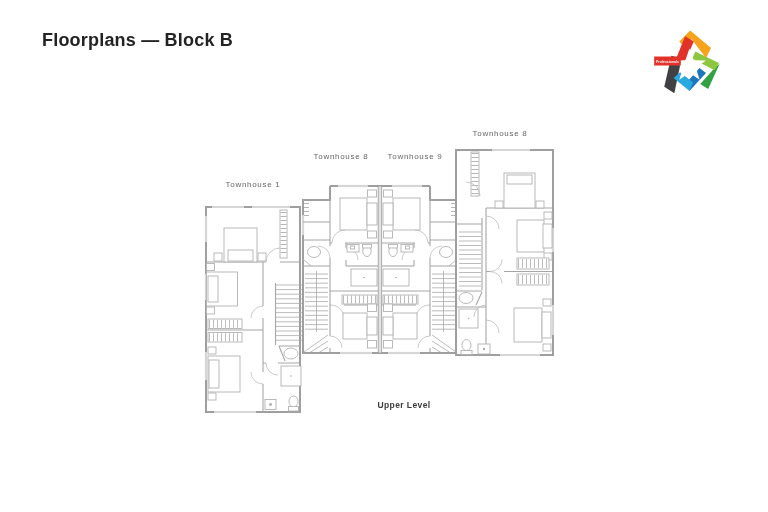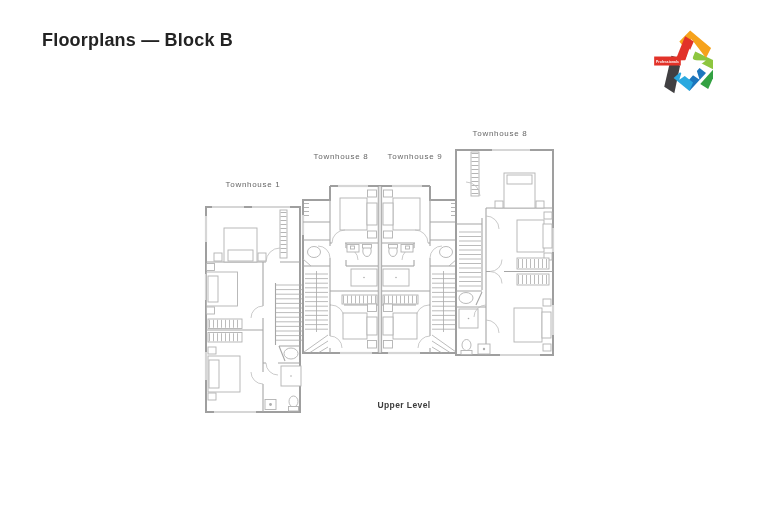--- a/index.html
+++ b/index.html
@@ -1,17 +1,17 @@
 <!DOCTYPE html>
 <html><head>
 <meta charset="utf-8">
 <style>
   html,body{margin:0;padding:0;background:#fff;}
   .page{position:relative;width:713px;height:512px;background:#fff;overflow:hidden;
-        font-family:"Liberation Sans", sans-serif;}
+        font-family:"Liberation Sans", sans-serif;padding-left:12px;}
   .title{position:absolute;left:42px;top:30px;font-size:18px;font-weight:bold;
          color:#232323;letter-spacing:0.2px;}
   .logo-box{position:absolute;left:651px;top:27px;width:74px;height:72px;}
   .plan-svg{position:absolute;left:0;top:0;}
   .unit-label{position:absolute;font-size:8px;color:#666;letter-spacing:0.7px;
               white-space:nowrap;transform:translateX(-50%);}
   .level-label{position:absolute;font-size:8.5px;font-weight:bold;color:#3c3c3c;
                letter-spacing:0.4px;white-space:nowrap;transform:translateX(-50%);}
   
   .ext{fill:none;stroke:#9f9f9f;stroke-width:2;}

